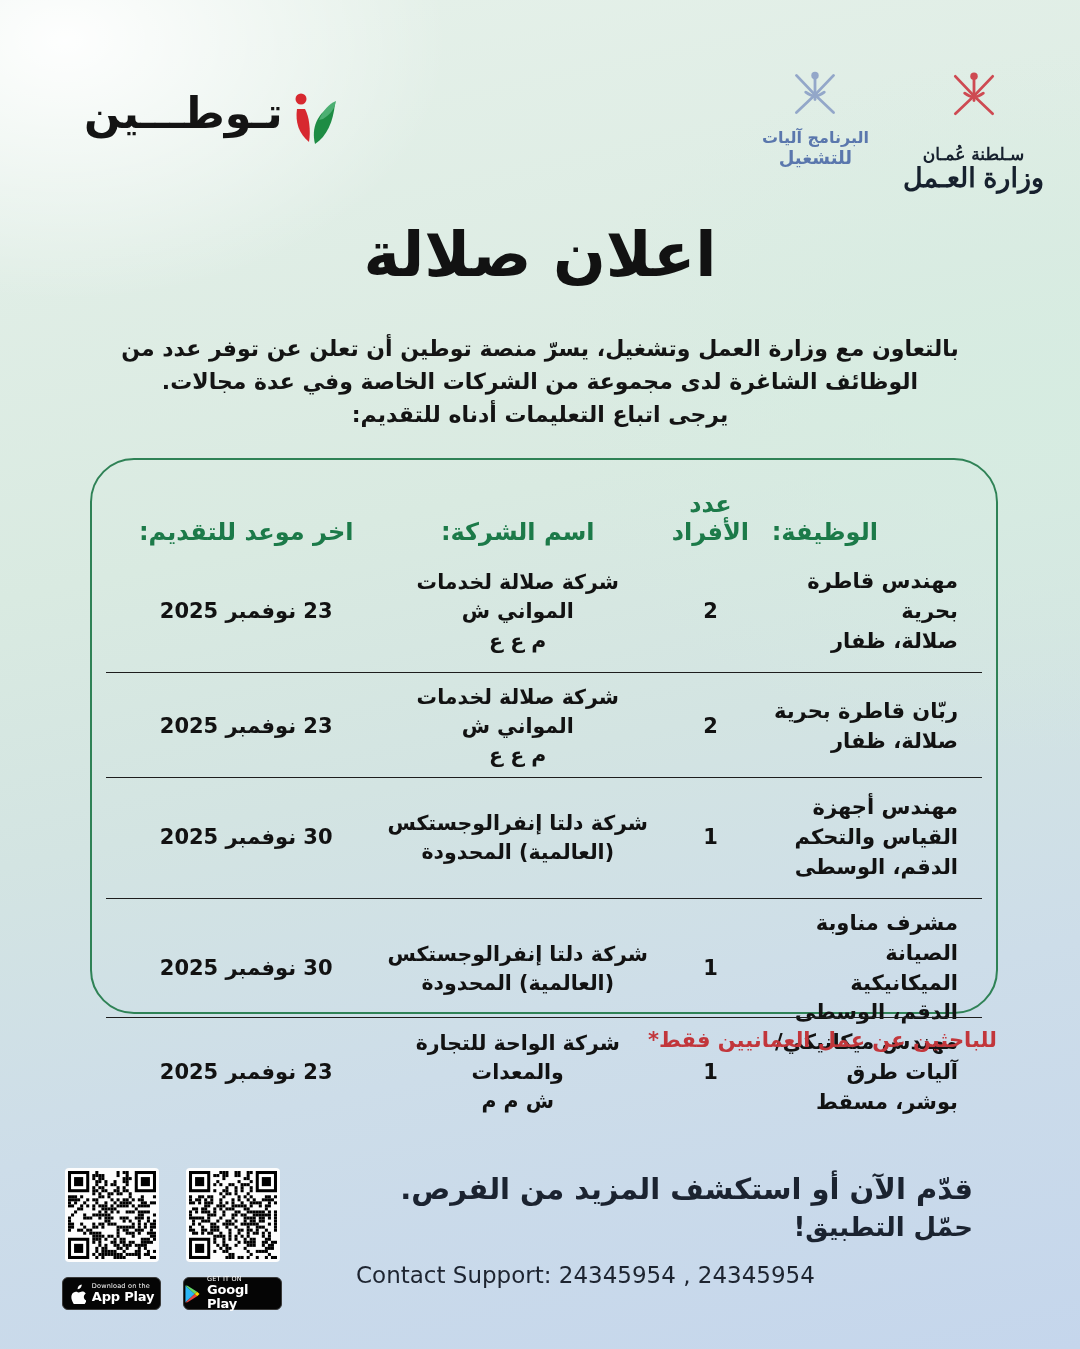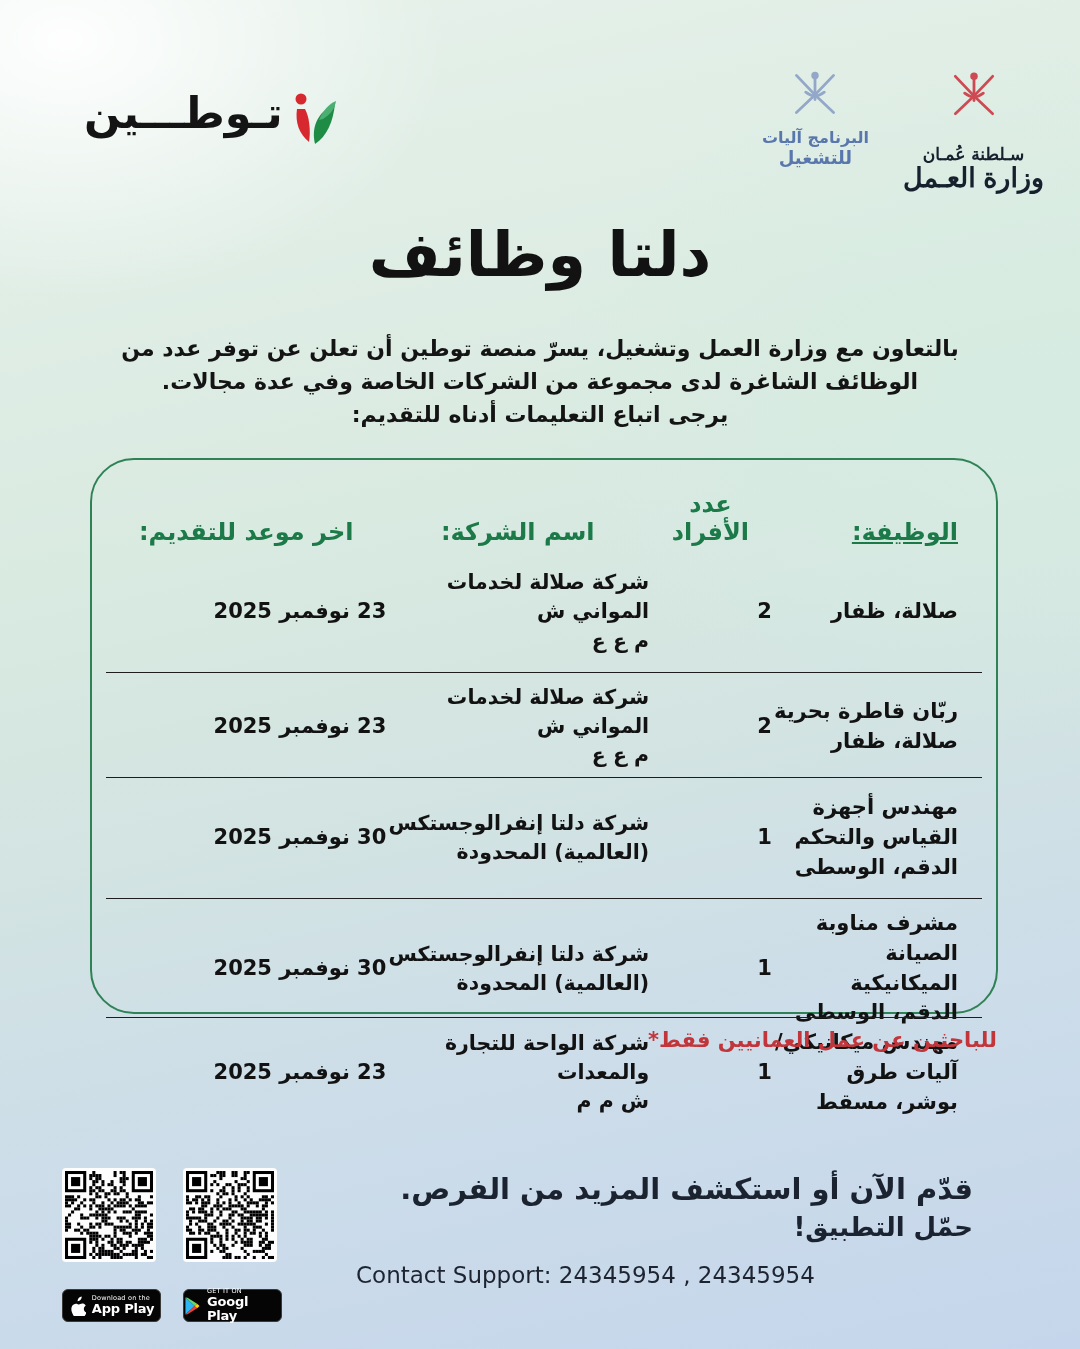--- a/index.html
+++ b/index.html
@@ -32,43 +32,43 @@
   .intro p{margin:0;}
   
   .jobs-table{
     position:absolute;left:90px;top:458px;width:908px;height:556px;box-sizing:border-box;
     border:2.5px solid #2f8256;border-radius:44px;direction:rtl;
     padding:0 14px;display:flex;flex-direction:column;
   }
   .thead,.trow{display:grid;grid-template-columns:24% 14% 30% 32%;align-items:center;}
   .thead{min-height:68px;align-items:end;padding:18px 0 6px;}
   .th{font-size:24px;font-weight:bold;color:#1c7a49;}
-  .th-job{text-align:right;padding-right:24px;text-decoration:underline;}
+  .th-job{text-align:left;padding-right:24px;}
   .th-count,.th-company,.th-deadline{text-align:center;}
   .trow{padding:10px 0;}
   .trow:nth-of-type(2){min-height:100px;}
   .trow:nth-of-type(3){min-height:84px;}
   .trow:nth-of-type(4){min-height:100px;}
   .trow:nth-of-type(5){min-height:98px;}
   .trow:nth-of-type(6){min-height:88px;}
   .trow + .trow{border-top:1.6px solid #1d1d1d;}
   .cell{font-size:21px;font-weight:bold;color:#121212;line-height:1.42;}
   .cell-job{text-align:right;padding-right:24px;}
-  .cell-count,.cell-company,.cell-deadline{}
+  .cell-count,.cell-company,.cell-deadline{text-align:center;}
   .cell-company{font-size:20.5px;}
   
   .note{position:absolute;top:1028px;right:83px;direction:rtl;
     font-size:21px;font-weight:bold;color:#c2363b;}
   
   .cta{position:absolute;top:1172px;right:107px;direction:rtl;text-align:right;color:#1b2330;}
   .cta-l1{font-size:29px;font-weight:600;margin:0;}
   .cta-l2{font-size:26px;font-weight:bold;margin:6px 0 0;}
   .contact{position:absolute;left:356px;top:1262px;font-size:23px;color:#1d2430;}
   .qr-area{position:absolute;left:62px;top:1168px;display:flex;gap:22px;}
-  .qr-stack{display:flex;flex-direction:column;gap:27px;}
+  .qr-stack{display:flex;flex-direction:column;align-items:center;gap:15px;}
   .qr{width:94px;height:94px;background:#fdfdfd;border-radius:4px;padding:3px;box-sizing:border-box;}
   .qr svg{width:100%;height:100%;display:block;}
   .store-badge{width:99px;height:33px;background:#050505;border:1px solid #3a3a3a;border-radius:6px;
     display:flex;align-items:center;justify-content:center;gap:6px;color:#fff;box-sizing:border-box;}
   .badge-txt{display:flex;flex-direction:column;line-height:1.05;}
   .badge-top{font-size:6.5px;letter-spacing:.2px;}
   .badge-bottom{font-size:13px;font-weight:bold;letter-spacing:-.2px;}
   .badge-icon{width:17px;height:20px;flex:0 0 auto;}
 </style>
 </head>
@@ -110,37 +110,38 @@
           <circle cx="30" cy="8" r="4" fill="#ce4a52" stroke="none"></circle>
           <path d="M30 12 V34"></path>
           <path d="M20 26 Q30 34 40 26"></path>
         </svg>
       </span>
       <span class="mol-l1">سـلطنة عُمـان</span>
       <span class="mol-l2">وزارة العـمل</span>
     </div>
   </div>
 
-  <h1 class="title">دلتا وظائف</h1>
+  <h1 class="title">اعلان صلالة</h1>
 
   <div class="intro">
     <p>بالتعاون مع وزارة العمل وتشغيل، يسرّ منصة توطين أن تعلن عن توفر عدد من الوظائف الشاغرة لدى مجموعة من الشركات الخاصة وفي عدة مجالات.</p>
     <p>يرجى اتباع التعليمات أدناه للتقديم:</p>
   </div>
 
   <div class="jobs-table">
     <div class="thead">
       <div class="th th-job">الوظيفة:</div>
       <div class="th th-count">عدد الأفراد</div>
       <div class="th th-company">اسم الشركة:</div>
       <div class="th th-deadline">اخر موعد للتقديم:</div>
     </div>
 
     <div class="trow">
       <div class="cell cell-job">
+        <div>مهندس قاطرة بحرية</div>
         <div>صلالة، ظفار</div>
       </div>
       <div class="cell cell-count">2</div>
       <div class="cell cell-company">
         <div>شركة صلالة لخدمات المواني ش</div>
         <div>م ع ع</div>
       </div>
       <div class="cell cell-deadline">23 نوفمبر 2025</div>
     </div>
 

